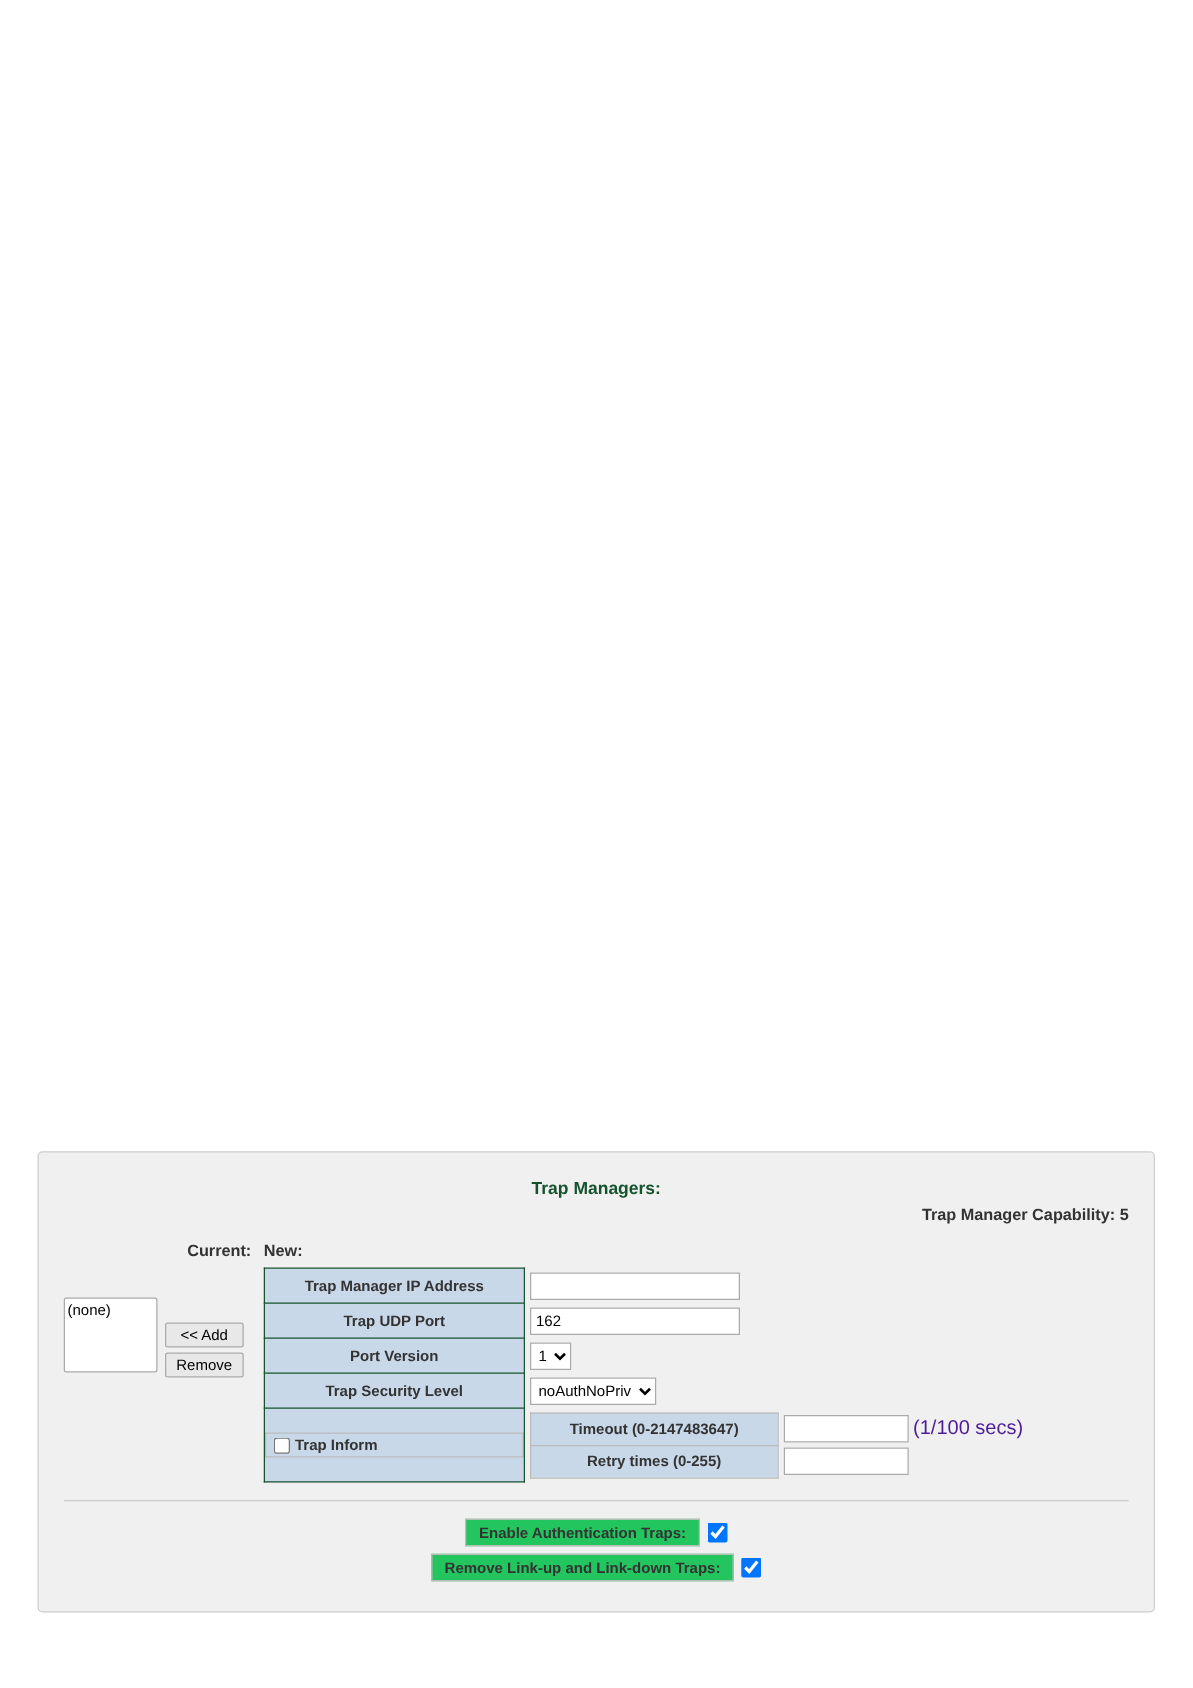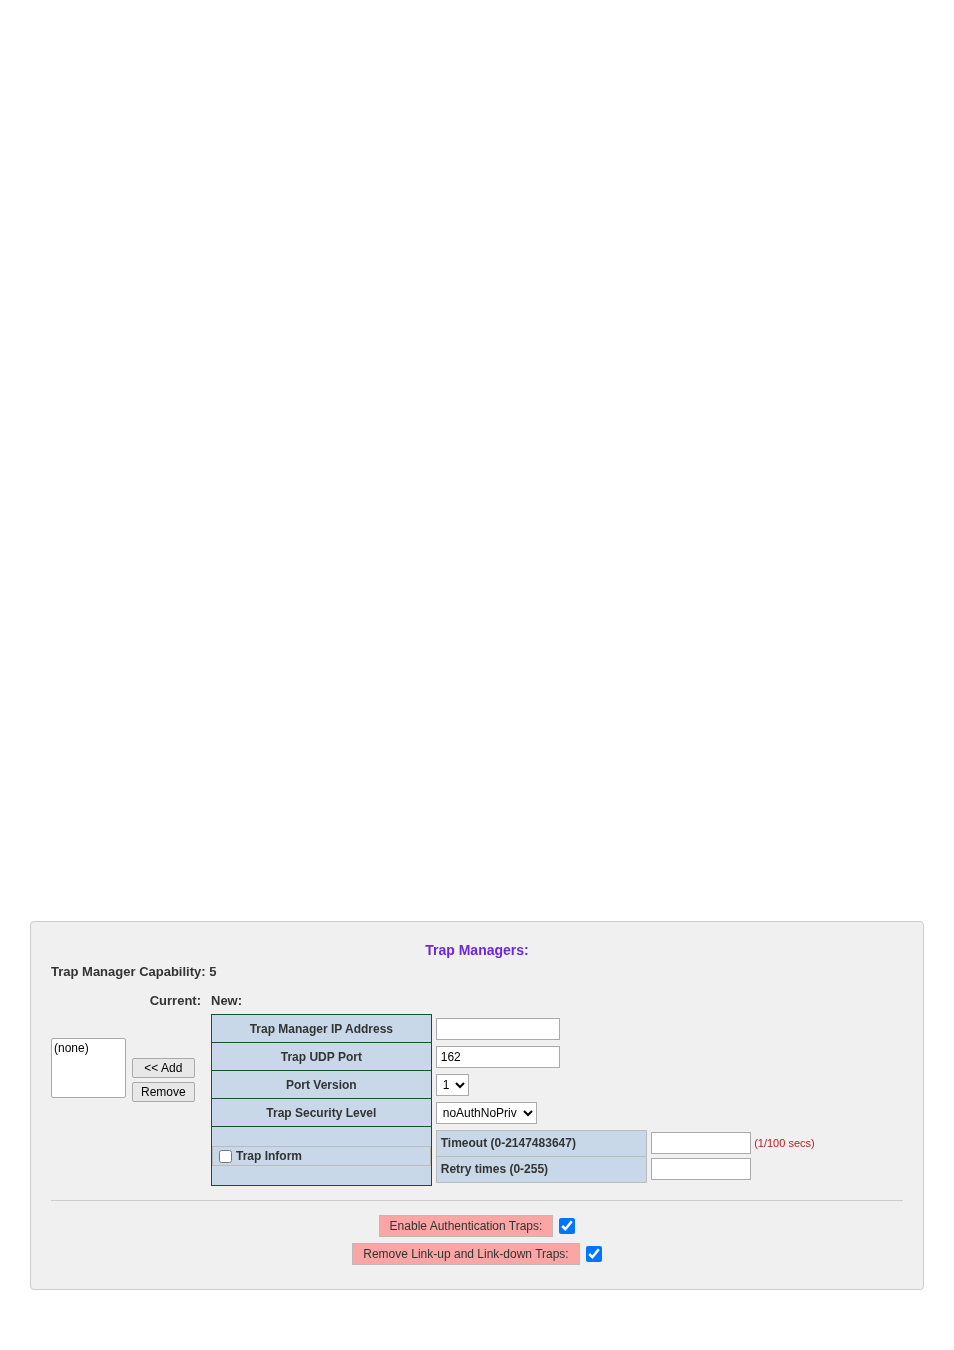--- a/index.html
+++ b/index.html
@@ -33,25 +33,25 @@
       border: 1px solid #cccccc;
       border-radius: 4px;
       padding: 20px 20px 24px 20px;
     }
 
     .panel-title {
       text-align: center;
       font-weight: bold;
       font-size: 14px;
       margin-bottom: 6px;
-      color: #6d28d9;
+      color: #14532d;
     }
 
     .panel-subtitle {
-      text-align: left;
+      text-align: right;
       font-weight: bold;
       font-size: 13px;
       margin-bottom: 14px;
       color: #333;
     }
 
     .managers-section {
       display: flex;
       flex-direction: row;
       gap: 0;
@@ -140,21 +140,21 @@
     .field-input-cell {
       padding: 3px 4px;
     }
 
     .field-input {
       border: 1px solid #aaa;
       background: #fff;
       padding: 2px 4px;
       font-size: 12px;
       height: 22px;
-      width: 124px;
+      width: 168px;
     }
 
     .field-select {
       border: 1px solid #aaa;
       background: #fff;
       padding: 1px 2px;
       font-size: 12px;
       height: 22px;
     }
 
@@ -164,21 +164,21 @@
       gap: 4px;
       background: #c8d8e8;
       border: 1px solid #bbb;
       padding: 2px 6px;
       font-weight: bold;
       font-size: 12px;
     }
 
     .sub-label-cell {
       background: #c8d8e8;
-      text-align: left;
+      text-align: center;
       font-weight: bold;
       font-size: 12px;
       border: 1px solid #bbb;
       padding: 3px 8px;
       white-space: nowrap;
     }
 
     .divider {
       border: none;
       border-top: 1px solid #ccc;
@@ -192,37 +192,37 @@
       gap: 6px;
     }
 
     .auth-row {
       display: flex;
       align-items: center;
       gap: 6px;
     }
 
     .auth-label {
-      font-weight: normal;
-      font-size: 12px;
-      background: #fca5a5;
+      font-weight: bold;
+      font-size: 12px;
+      background: #22c55e;
       border: 1px solid #bbb;
       padding: 3px 10px;
       text-align: center;
     }
 
     .auth-checkbox {
       width: 16px;
       height: 16px;
       cursor: pointer;
     }
 
     .secs-label {
-      font-size: 11px;
-      color: #b91c1c;
+      font-size: 16px;
+      color: #4c1d95;
       white-space: nowrap;
     }
 
     .inform-inner-table {
       width: 100%;
       border-collapse: collapse;
     }
 
     .inform-inner-table td {
       padding: 2px 4px;

